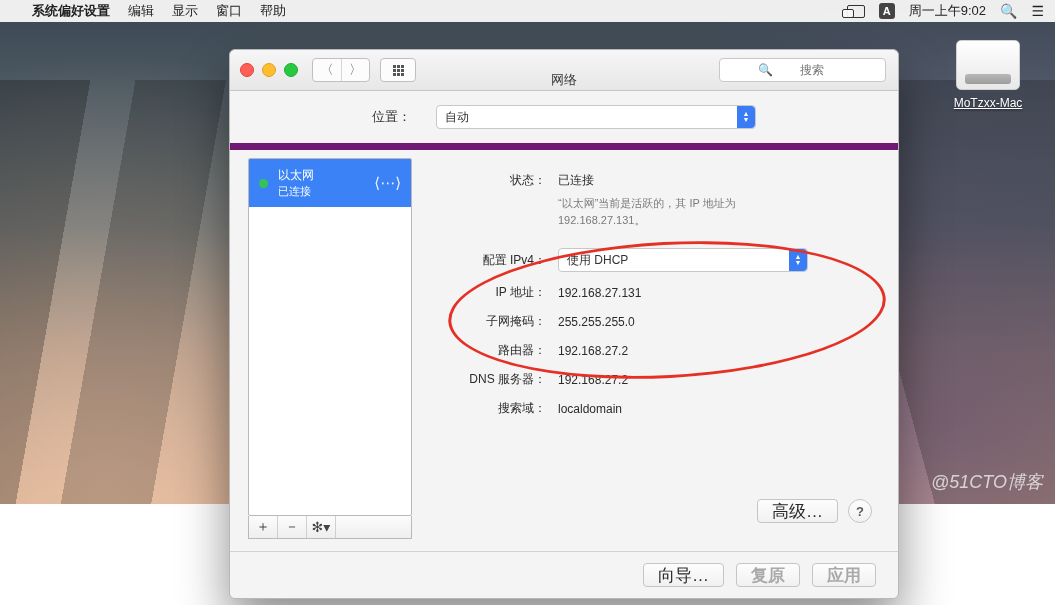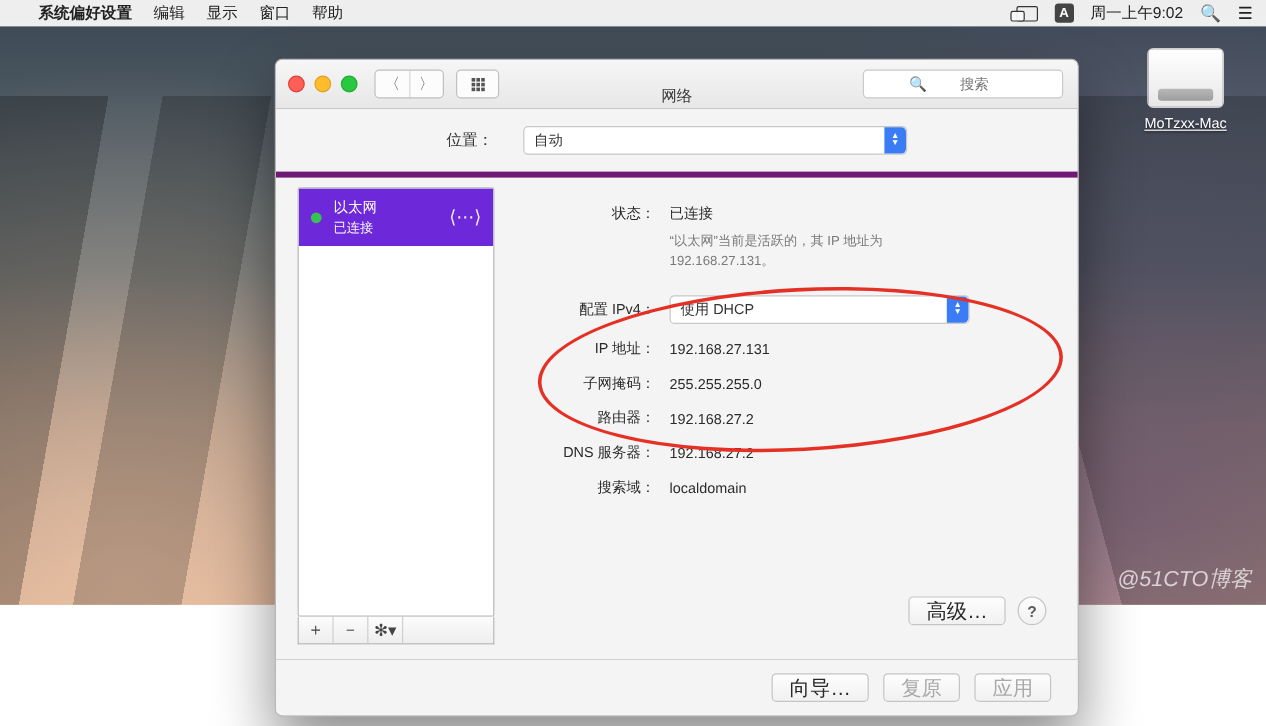--- a/index.html
+++ b/index.html
@@ -41,45 +41,45 @@
   .navseg button{width:28px;height:22px;border:none;background:transparent;color:#636363;font-size:13px;cursor:default;}
   .navseg button+button{border-left:1px solid #d6d6d6;}
   .gridbtn{margin-left:10px;width:34px;height:22px;border:1px solid #c0c0c0;border-radius:4px;background:#fcfcfc;display:flex;align-items:center;justify-content:center;color:#555;}
   .grid9{display:inline-grid;grid-template-columns:repeat(3,3px);grid-auto-rows:3px;gap:1px;}
   .grid9 i{background:#555;}
   .wtitle{position:absolute;left:0;right:0;text-align:center;font-size:13px;color:#3a3a3a;pointer-events:none;margin-top:20px;}
   .search{margin-left:auto;margin-right:12px;width:165px;height:22px;border:1px solid #c9c9c9;border-radius:4px;background:#fff;display:flex;align-items:center;color:#9a9a9a;}
   .search .mag{margin:0 25px 0 38px;color:#9a9a9a;font-size:12px;}
   .search input{border:none;outline:none;width:80px;font-size:12px;color:#555;background:transparent;}
   
-  .locrow{height:52px;border-bottom:5px solid #701a75;display:flex;align-items:center;justify-content:center;gap:25px;color:#333;text-align:right;}
+  .locrow{height:52px;border-bottom:7px solid #701a75;display:flex;align-items:center;justify-content:center;gap:25px;color:#333;text-align:right;}
   .macselect{position:relative;height:22px;border:1px solid #c8c8c8;border-radius:4px;background:#fff;display:flex;align-items:center;padding:0 22px 0 8px;font-size:12px;color:#333;}
   .macselect .arrow{position:absolute;right:0;top:0;bottom:0;width:18px;background:#3a7cf6;border-radius:0 4px 4px 0;display:flex;flex-direction:column;align-items:center;justify-content:center;color:#fff;font-size:7px;line-height:6px;}
   
   .body{display:flex;gap:18px;padding:8px 18px 12px;}
   .sidebar{width:164px;}
   .svcbox{height:356px;border:1px solid #b9b9b9;background:#fff;border-radius:2px;overflow:hidden;}
-  .svcsel{background:#6d28d9;color:#fff;padding:8px 10px;display:flex;align-items:center;}
+  .svcsel{background:#3b82f6;color:#fff;padding:8px 10px;display:flex;align-items:center;}
   .statusdot{width:9px;height:9px;border-radius:50%;background:#37c352;margin-right:10px;flex:none;}
   .svcsel .txt .n{font-size:12px;}
   .svcsel .txt .s{font-size:11px;opacity:.95;}
   .svcsel .lk{margin-left:auto;font-size:15px;opacity:.9;}
   .sbfoot{height:22px;border:1px solid #b9b9b9;border-top:none;background:linear-gradient(#fcfcfc,#eee);display:flex;align-items:center;}
   .sbfoot .cell{width:28px;height:100%;display:flex;align-items:center;justify-content:center;color:#444;border-right:1px solid #cfcfcf;font-size:14px;}
   
   .detail{flex:1;position:relative;padding:14px 8px 8px 8px;}
   .row{display:flex;align-items:center;margin-bottom:12px;}
   .row .lab{width:108px;text-align:right;margin-right:12px;color:#2b2b2b;font-size:12px;}
   .row .val{font-size:12px;color:#2b2b2b;}
   .row.status .val{font-weight:400;}
   .note{margin-left:120px;font-size:11px;color:#7a7a7a;line-height:1.5;max-width:260px;margin-top:-6px;margin-bottom:20px;}
   .ghost{color:#b5b5b5;}
   .advrow{display:flex;justify-content:flex-end;align-items:center;gap:10px;margin-top:82px;}
   .btn{height:22px;padding:0 14px;border:1px solid #c5c5c5;border-radius:4px;background:linear-gradient(#fdfdfd,#f1f1f1);font-size:17px;color:#292929;display:inline-flex;align-items:center;}
-  .btn.disabled{color:#a9a9a9;}
+  .btn.disabled{color:#a9a9a9;font-weight:bold;}
   .help{width:22px;height:22px;border:1px solid #c5c5c5;border-radius:50%;background:linear-gradient(#fdfdfd,#f1f1f1);display:inline-flex;align-items:center;justify-content:center;color:#5b5b5b;font-weight:700;}
   .winfoot{height:46px;border-top:1px solid #d2d2d2;display:flex;align-items:center;justify-content:flex-end;gap:12px;padding-right:22px;background:#f4f4f4;border-radius:0 0 6px 6px;padding-left:28px;}
   .ellipse{position:absolute;border:3px solid #e53125;border-radius:50%;pointer-events:none;}
   .watermark{position:absolute;right:12px;bottom:10px;color:rgba(255,255,255,.7);font-size:18px;font-style:italic;}
 </style>
 </head>
 <body>
 
 <div class="desktop">
   <div class="crags"></div>

